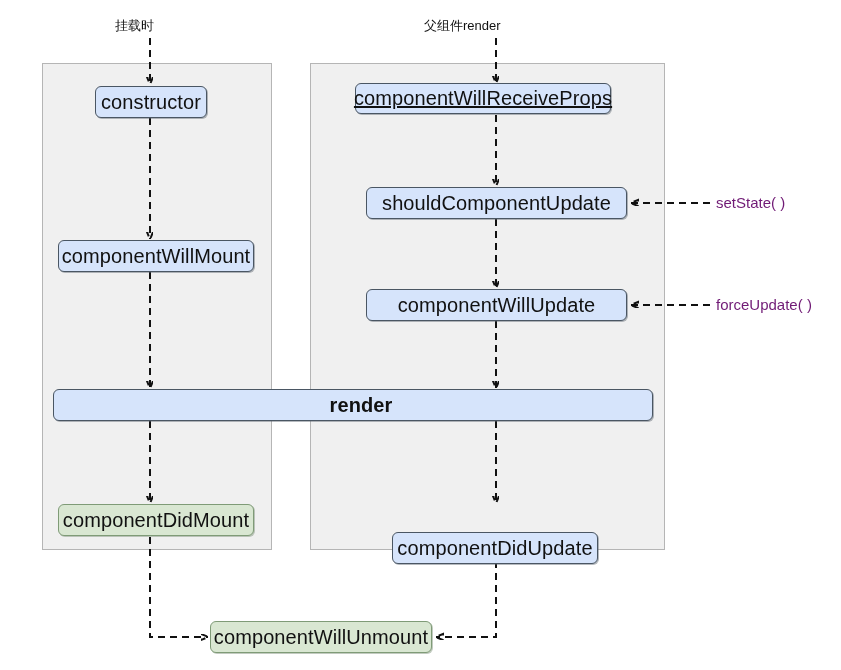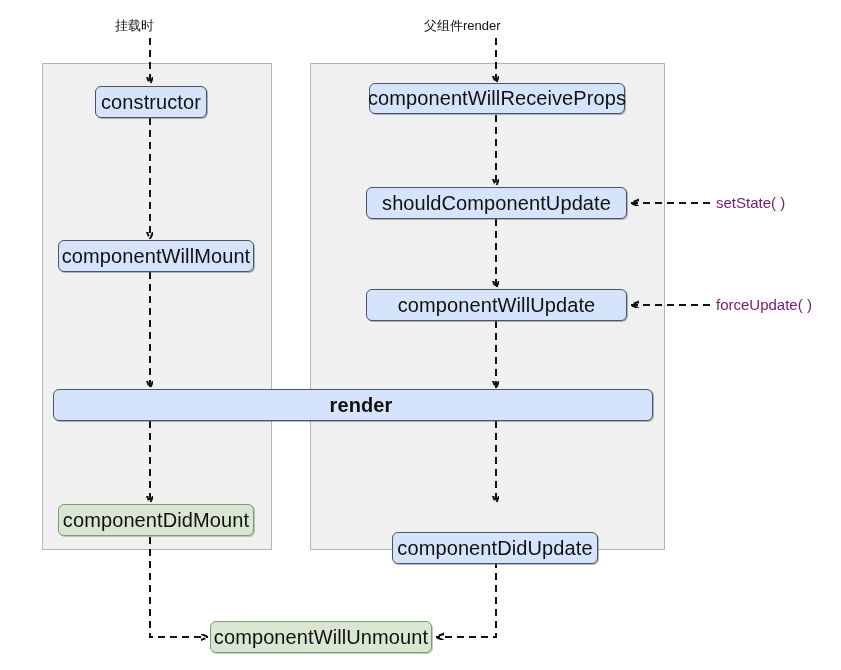--- a/index.html
+++ b/index.html
@@ -125,21 +125,21 @@
 
     <line x1="710" y1="305" x2="631" y2="305" marker-end="url(#ah)"></line>
   </svg>
 
   <div class="node blue" style="left:95px; top:86px; width:112px; height:32px;">constructor</div>
 
   <div class="node blue" style="left:58px; top:240px; width:196px; height:32px;">componentWillMount</div>
 
   <div class="node green" style="left:58px; top:504px; width:196px; height:32px;">componentDidMount</div>
 
-  <div class="node blue" style="left:369px; top:83px; width:256px; height:31px;">componentWillReceiveProps</div>
+  <div class="node blue" style="left:355px; top:83px; width:256px; height:31px;text-decoration:underline;">componentWillReceiveProps</div>
 
   <div class="node blue" style="left:366px; top:187px; width:261px; height:32px;">shouldComponentUpdate</div>
 
   <div class="node blue" style="left:366px; top:289px; width:261px; height:32px;">componentWillUpdate</div>
 
   <div class="node blue" style="left:392px; top:532px; width:206px; height:32px;">componentDidUpdate</div>
 
   <div class="node blue bold" style="left:53px; top:389px; width:600px; height:32px;padding-left:16px;">render</div>
 
   <div class="node green" style="left:210px; top:621px; width:222px; height:32px;">componentWillUnmount</div>

